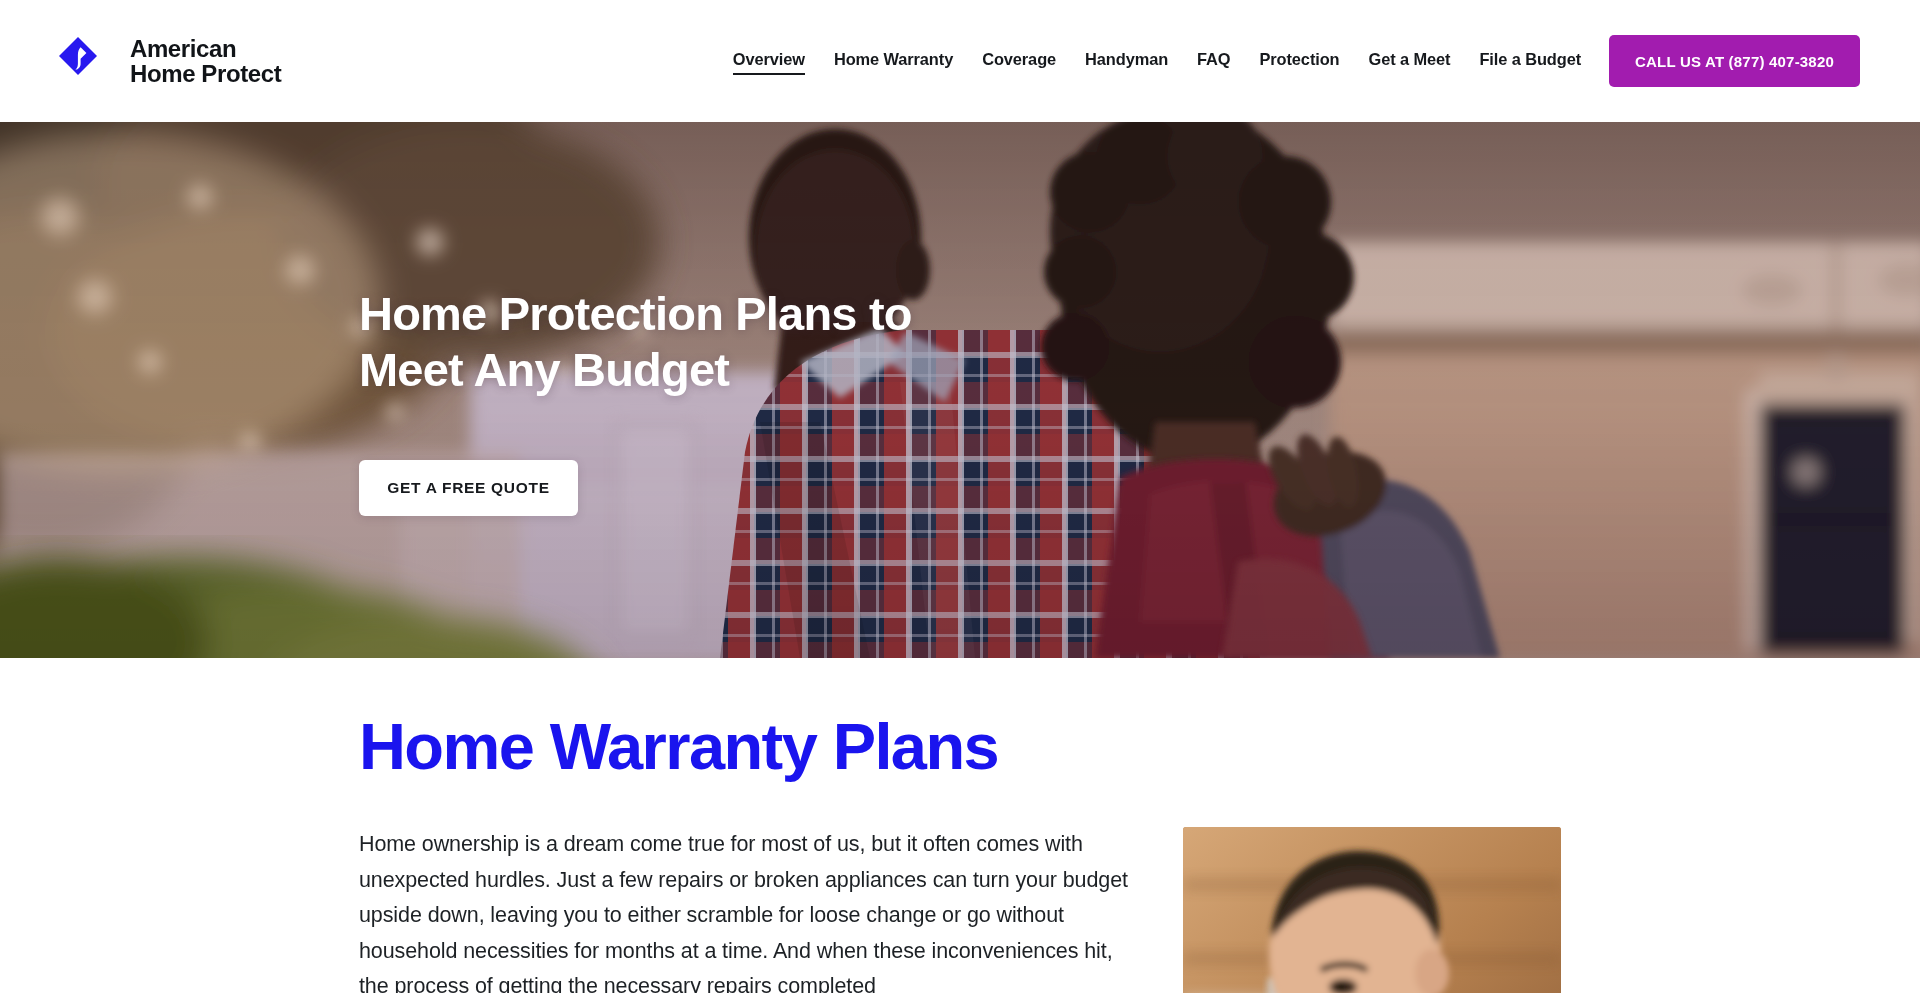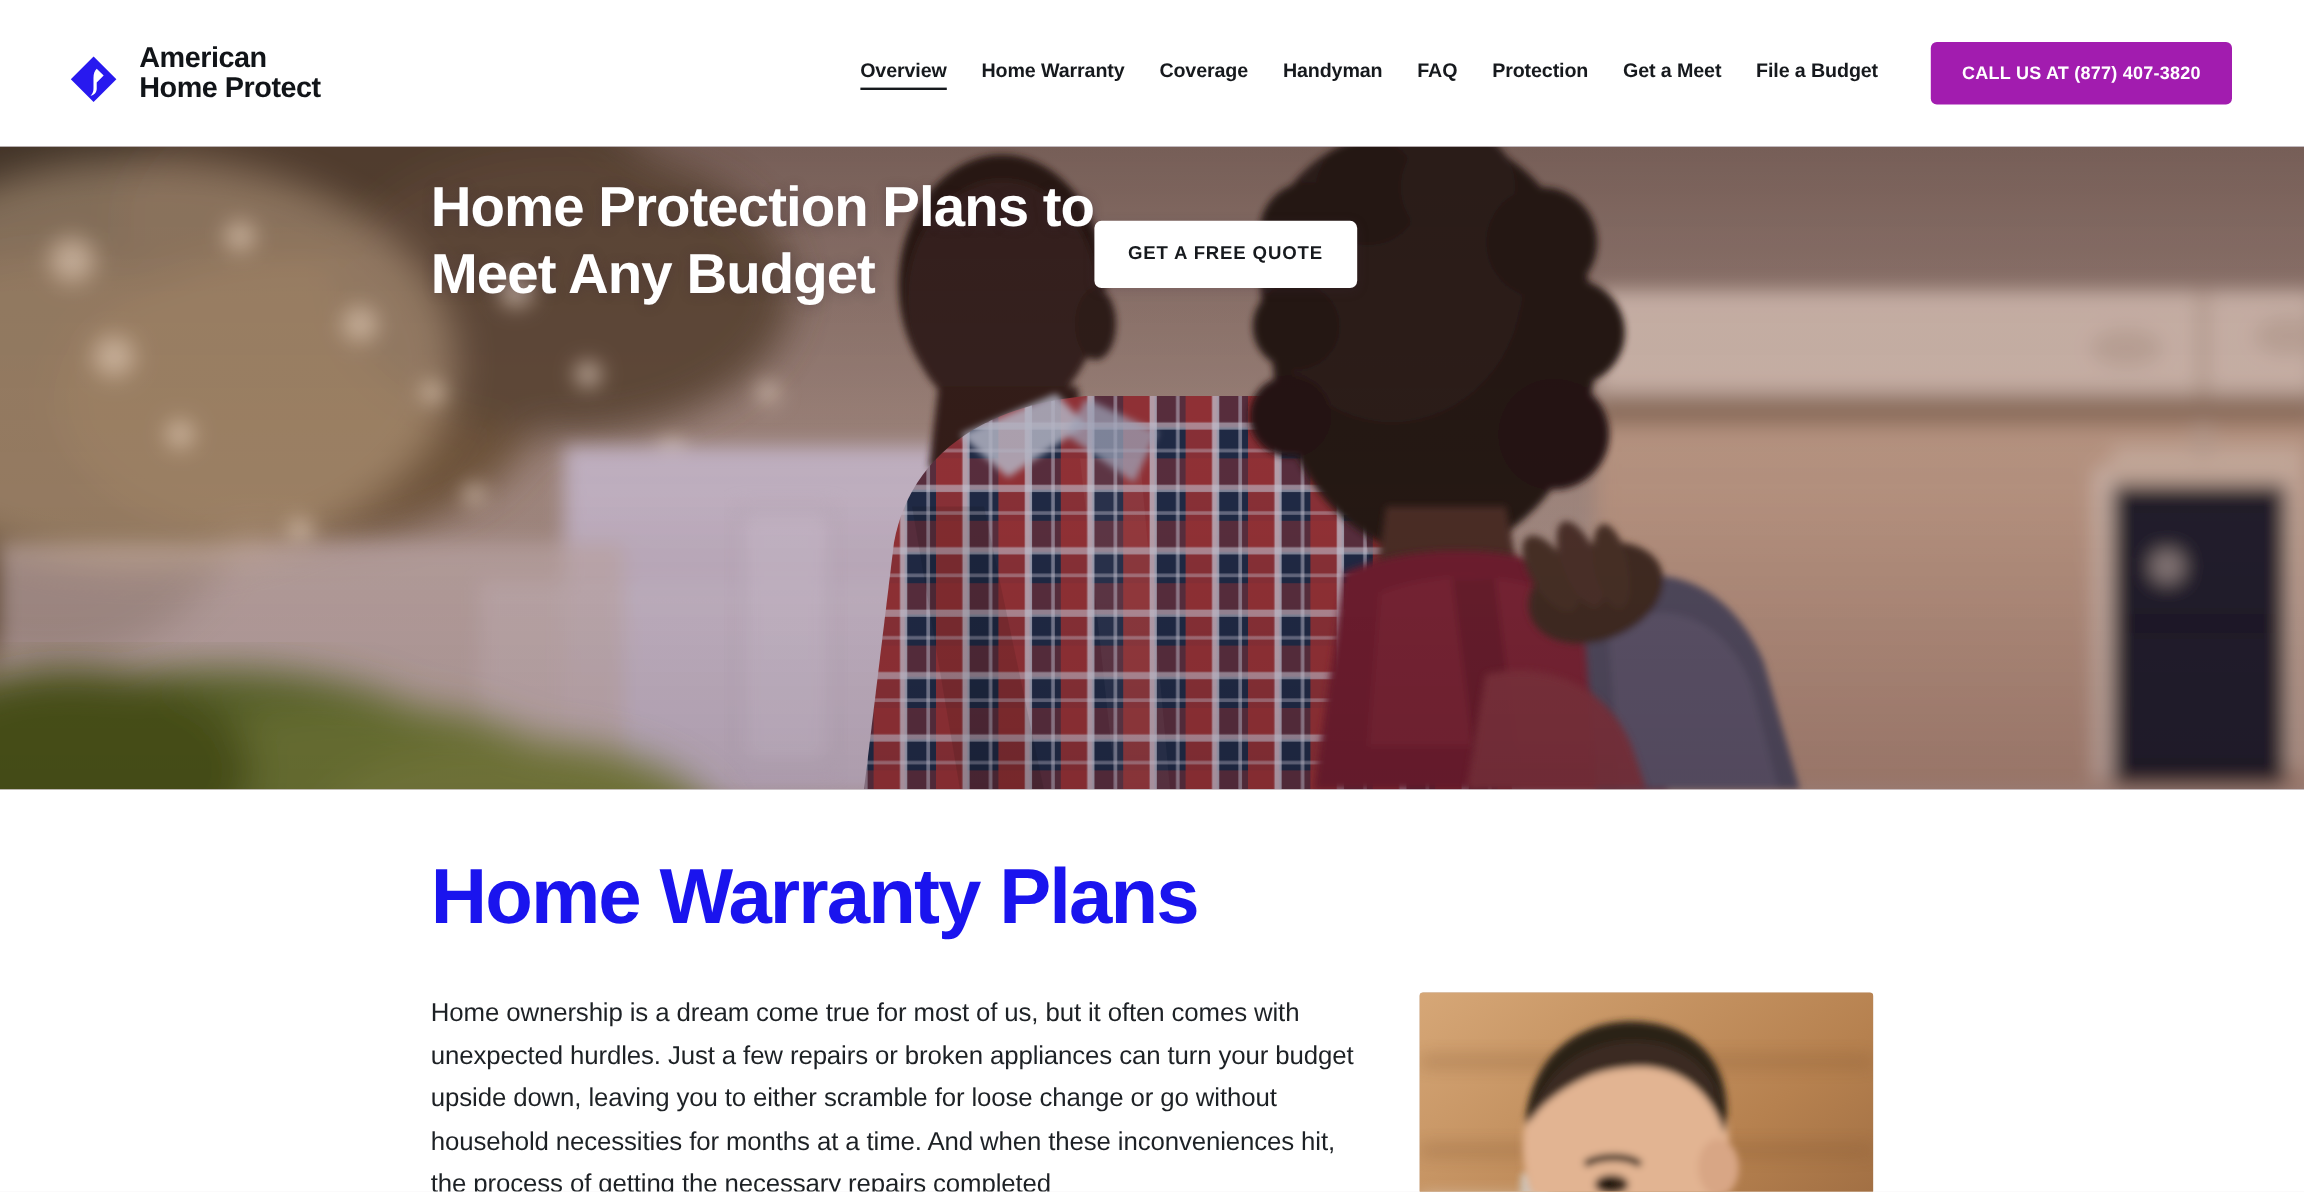--- a/index.html
+++ b/index.html
@@ -13,31 +13,31 @@
 
   
   .site-header{
     position:relative;
     width:1920px; height:122px;
     background:#ffffff;
     display:flex; align-items:center;
     padding:0 60px 0 58px;
     z-index:5;
   }
-  .brand{ display:flex; align-items:flex-end; gap:18px; cursor:pointer; }
+  .brand{ display:flex; align-items:flex-start; gap:32px; cursor:pointer; }
   .brand-mark{ width:40px; height:40px; flex:0 0 40px; display:block; }
   .brand-text{
     font-size:24px; line-height:25px;
     font-weight:800; letter-spacing:-0.4px;
     color:#111418; white-space:pre-line;
   }
 
   .nav-spacer{ flex:1 1 auto; }
 
-  .main-nav{ display:flex; align-items:center; gap:29px; margin-right:44px;justify-content:space-between; }
+  .main-nav{ display:flex; align-items:center; gap:29px; margin-right:28px;justify-content:space-between; }
   .nav-link{
     position:relative;
     font-size:16.4px; font-weight:700; letter-spacing:-0.1px;
     color:#16191d; white-space:nowrap; cursor:pointer;
     padding-bottom:4px;
   }
   .nav-link.is-active::after{
     content:""; position:absolute; left:0; right:0; bottom:-2px;
     height:1.6px; background:#16191d;
   }
@@ -60,21 +60,21 @@
   }
   .hero-photo{ position:absolute; inset:0; }
   .hero-photo svg{ width:100%; height:100%; display:block; }
   .hero-tint{
     position:absolute; inset:0;
     background:linear-gradient(180deg, rgba(120,95,130,.30) 0%, rgba(118,88,120,.26) 55%, rgba(95,70,100,.34) 100%);
     mix-blend-mode:multiply;
   }
   .hero-inner{
     position:absolute; left:359px; top:0; bottom:0;
-    display:flex; flex-direction:row; justify-content:flex-start;
+    display:flex; flex-direction:column; justify-content:center;
     z-index:3;
   }
   .hero-title{
     font-size:47px; line-height:56px;
     font-weight:800; letter-spacing:-0.8px;
     color:#ffffff; white-space:pre-line;
     text-shadow:0 1px 10px rgba(60,40,60,.30);
     margin-top:22px;
   }
   .hero-cta{

